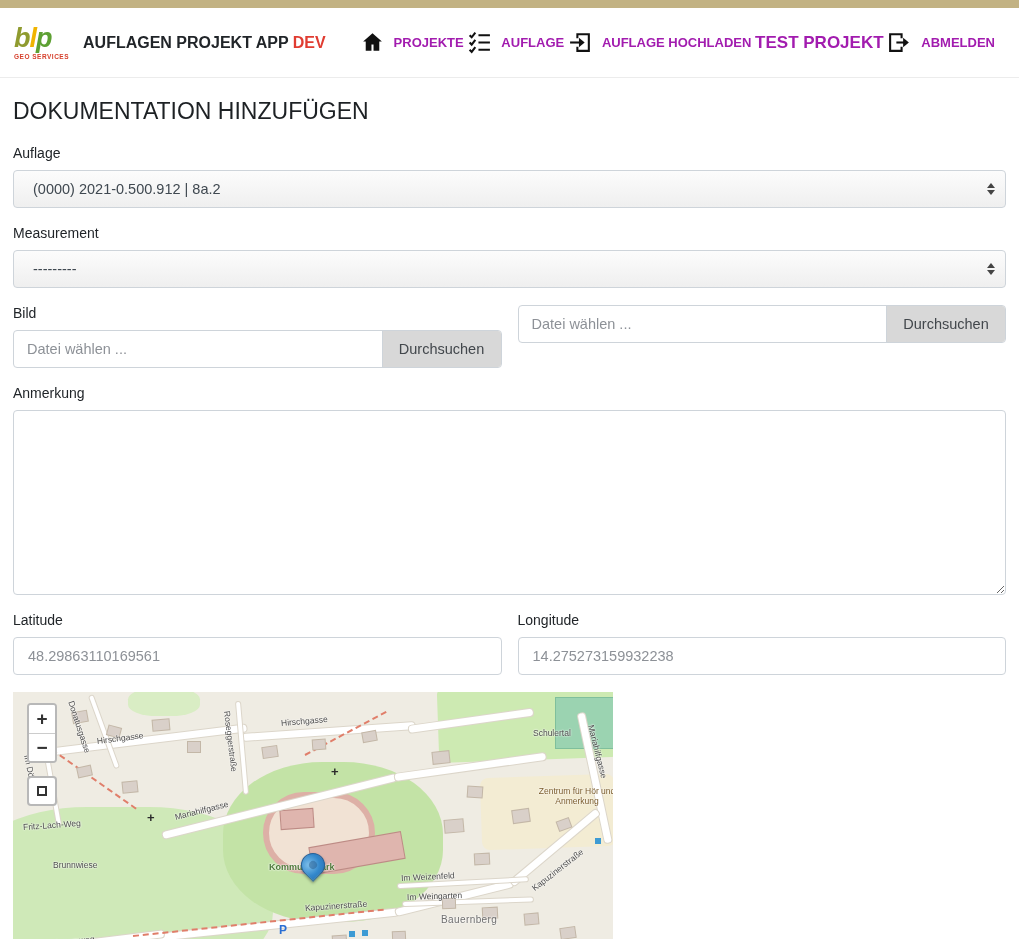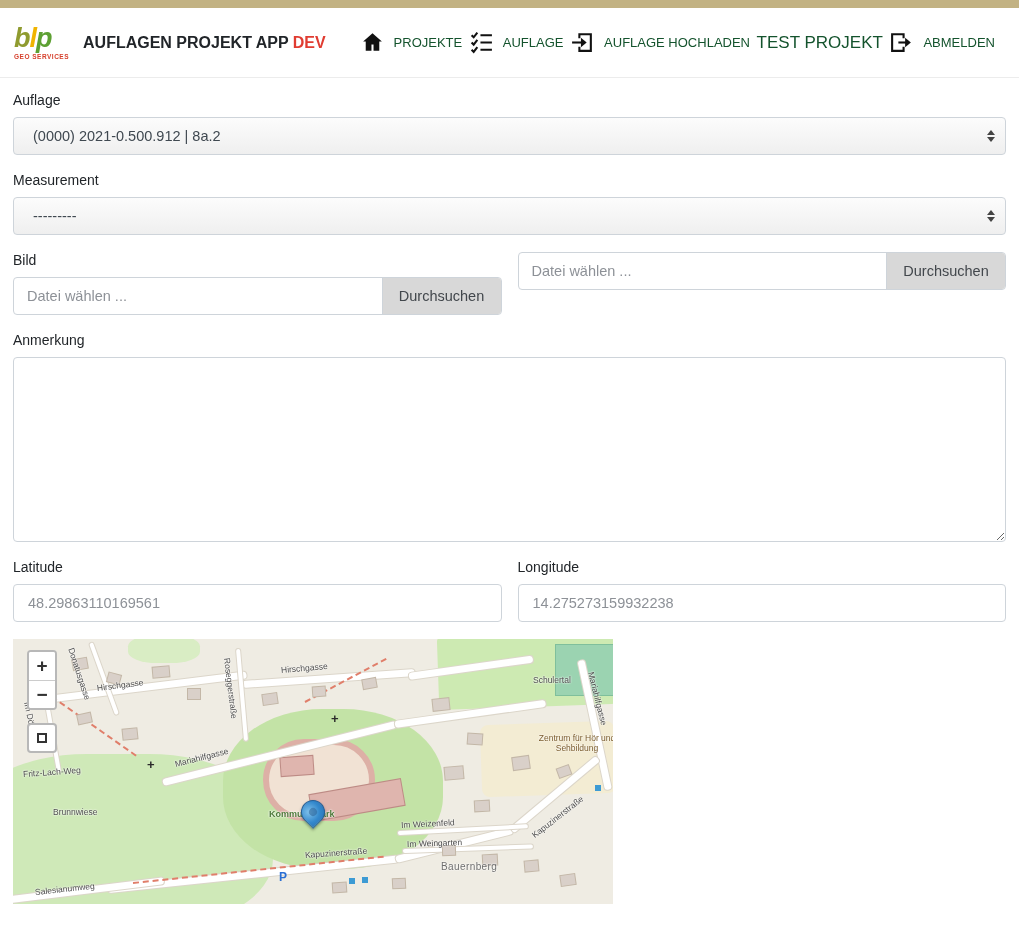--- a/index.html
+++ b/index.html
@@ -13,21 +13,21 @@
 .navbar { display:flex; align-items:center; height:70px; padding:0 24px 0 14px; background:#fff; border-bottom:1px solid #ececec; }
 .brand { display:flex; flex-direction:column; line-height:1; margin-right:14px; cursor:pointer; }
 .brand-word { font-size:27px; font-weight:bold; font-style:italic; letter-spacing:-1px; }
 .brand-word .lb { color:#8f9b2f; }
 .brand-word .ll { color:#f0b400; }
 .brand-word .lp { color:#5da032; }
 .brand-sub { font-size:6.5px; font-weight:bold; color:#d6402c; letter-spacing:.5px; margin-top:2px; }
 .app-title { font-size:16px; font-weight:bold; margin-right:34px; white-space:nowrap; }
 .app-title .env { color:#e03c31; margin-left:4px; }
 .nav-items { flex:1; display:flex; align-items:center; justify-content:space-between; }
-.nav-item { display:flex; align-items:center; gap:9px; font-size:13px; font-weight:normal; color:#14532d; text-decoration:none; cursor:pointer; white-space:nowrap; }
+.nav-item { display:flex; align-items:center; gap:9px; font-size:13px; font-weight:bold; color:#a21caf; text-decoration:none; cursor:pointer; white-space:nowrap; }
 .nav-item svg { width:25px; height:25px; display:block; }
 .nav-item.big { font-size:17px; }
 
 
 .main { padding:14px 13px 0 13px; }
 .page-title { font-size:23px; font-weight:500; margin:6px 0 20px 0; color:#1d2124; }
 .form-group { margin-bottom:17px; }
 .form-label { display:block; font-size:14px; margin-bottom:9px; color:#212529; }
 .select { position:relative; width:100%; height:38px; border:1px solid #ced4da; border-radius:4px; background:linear-gradient(#fcfcfc,#efefef); display:flex; align-items:center; padding:0 32px 0 19px; font-size:14.5px; color:#3f4850; cursor:pointer; }
 .select-arrows { position:absolute; right:10px; top:50%; transform:translateY(-50%); display:flex; flex-direction:column; gap:2px; }
@@ -110,20 +110,21 @@
           <path d="M14 8 V4 H3 v16 h11 v-4" stroke="#111" stroke-width="2" fill="none"></path>
           <path d="M9 12 h8" stroke="#111" stroke-width="2" fill="none"></path>
           <path d="M15.5 7.5 L21 12 L15.5 16.5 Z" fill="#111"></path>
         </svg>
       <span>ABMELDEN</span>
     </a>
   </div>
 </div>
 
 <div class="main">
+  <h1 class="page-title">DOKUMENTATION HINZUFÜGEN</h1>
 
   <div class="form-group">
     <label class="form-label">Auflage</label>
     <div class="select">
       <span>(0000) 2021-0.500.912 | 8a.2</span>
       <span class="select-arrows">
           <i class="arrow-up"></i>
           <i class="arrow-down"></i>
         </span>
     </div>
@@ -232,21 +233,21 @@
     <span class="m-label" style="left:84px;top:44px;transform:rotate(-7deg);">Hirschgasse</span>
     <span class="m-label" style="left:268px;top:26px;transform:rotate(-5deg);">Hirschgasse</span>
     <span class="m-label" style="left:520px;top:36px;">Schulertal</span>
     <span class="m-label" style="left:578px;top:28px;transform:rotate(76deg);">Mariahilfgasse</span>
     <span class="m-label" style="left:162px;top:120px;transform:rotate(-14deg);">Mariahilfgasse</span>
     <span class="m-label" style="left:214px;top:14px;transform:rotate(83deg);">Roseggerstraße</span>
     <span class="m-label" style="left:14px;top:58px;transform:rotate(78deg);">Im Dörfl</span>
     <span class="m-label" style="left:10px;top:130px;transform:rotate(-4deg);">Fritz-Lach-Weg</span>
     <span class="m-label" style="left:40px;top:168px;">Brunnwiese</span>
     <span class="m-label park" style="left:256px;top:170px;">Kommunalpark</span>
-    <span class="m-label poi" style="left:524px;top:94px;">Zentrum für Hör und Sehbildung</span>
+    <span class="m-label poi" style="left:524px;top:94px;">Zentrum für Hör und Anmerkung</span>
     <span class="m-label" style="left:388px;top:181px;transform:rotate(-3deg);">Im Weizenfeld</span>
     <span class="m-label" style="left:394px;top:200px;transform:rotate(-2deg);">Im Weingarten</span>
     <span class="m-label" style="left:292px;top:211px;transform:rotate(-4deg);">Kapuzinerstraße</span>
     <span class="m-label" style="left:520px;top:192px;transform:rotate(-38deg);">Kapuzinerstraße</span>
     <span class="m-label district" style="left:428px;top:222px;">Bauernberg</span>
     <span class="m-label" style="left:22px;top:248px;transform:rotate(-6deg);">Salesianumweg</span>
 
     <span class="m-cross" style="left:134px;top:118px;">+</span>
     <span class="m-cross" style="left:318px;top:72px;">+</span>
     <span class="m-sq" style="left:582px;top:146px;"></span>

